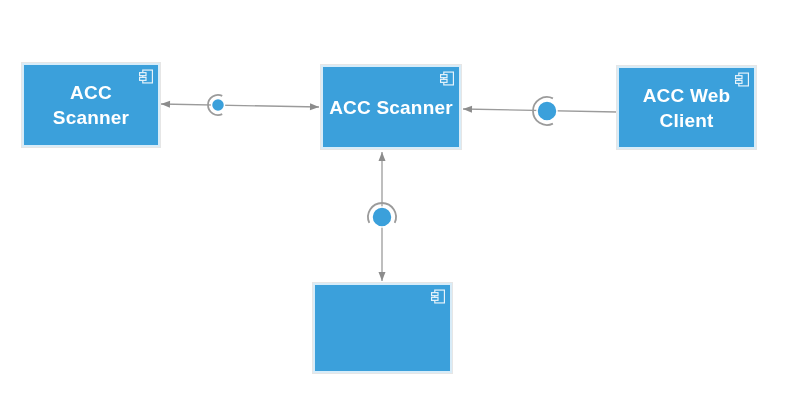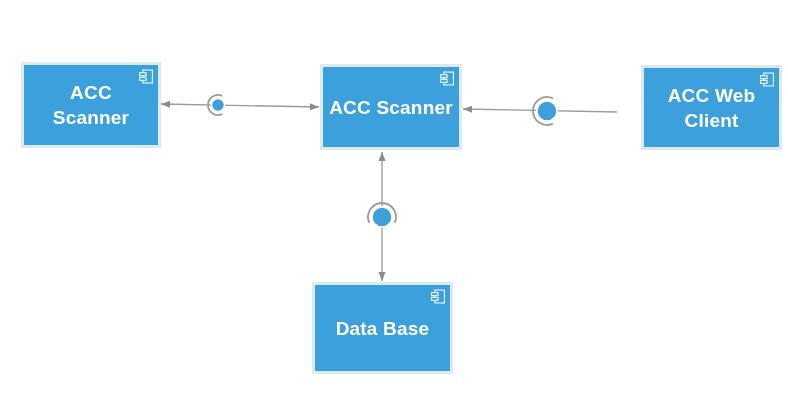--- a/index.html
+++ b/index.html
@@ -73,31 +73,30 @@
 Scanner</div>
   </div>
       <div class="node" style="left: 321px; top: 65px; width: 140px; height: 84px; background: rgb(59, 160, 219); color: rgb(255, 255, 255);">
     <svg class="comp-icon" width="14" height="15" viewBox="0 0 13 14">
       <rect class="body" x="3.5" y="1" width="9" height="12" fill="none" stroke-width="1.1" stroke="#ffffff"></rect>
       <rect class="tab" x="0.5" y="3.4" width="6" height="2.8" stroke-width="1.1" stroke="#ffffff" fill="#3BA0DB"></rect>
       <rect class="tab" x="0.5" y="7.8" width="6" height="2.8" stroke-width="1.1" stroke="#ffffff" fill="#3BA0DB"></rect>
     </svg>
     <div class="node-label">ACC Scanner</div>
   </div>
-      <div class="node" style="left: 617px; top: 66px; width: 139px; height: 83px; background: rgb(59, 160, 219); color: rgb(255, 255, 255); margin-left: 25px;">
+      <div class="node" style="left: 617px; top: 66px; width: 139px; height: 83px; background: rgb(59, 160, 219); color: rgb(255, 255, 255);">
     <svg class="comp-icon" width="14" height="15" viewBox="0 0 13 14">
       <rect class="body" x="3.5" y="1" width="9" height="12" fill="none" stroke-width="1.1" stroke="#ffffff"></rect>
       <rect class="tab" x="0.5" y="3.4" width="6" height="2.8" stroke-width="1.1" stroke="#ffffff" fill="#3BA0DB"></rect>
       <rect class="tab" x="0.5" y="7.8" width="6" height="2.8" stroke-width="1.1" stroke="#ffffff" fill="#3BA0DB"></rect>
     </svg>
     <div class="node-label">ACC Web
 Client</div>
   </div>
       <div class="node" style="left: 313px; top: 283px; width: 139px; height: 90px; background: rgb(59, 160, 219); color: rgb(255, 255, 255);">
     <svg class="comp-icon" width="14" height="15" viewBox="0 0 13 14">
       <rect class="body" x="3.5" y="1" width="9" height="12" fill="none" stroke-width="1.1" stroke="#ffffff"></rect>
       <rect class="tab" x="0.5" y="3.4" width="6" height="2.8" stroke-width="1.1" stroke="#ffffff" fill="#3BA0DB"></rect>
       <rect class="tab" x="0.5" y="7.8" width="6" height="2.8" stroke-width="1.1" stroke="#ffffff" fill="#3BA0DB"></rect>
     </svg>
-    <div class="node-label">Data Base</div>
   </div>
     </div>
 </div>
 
 </body></html>

